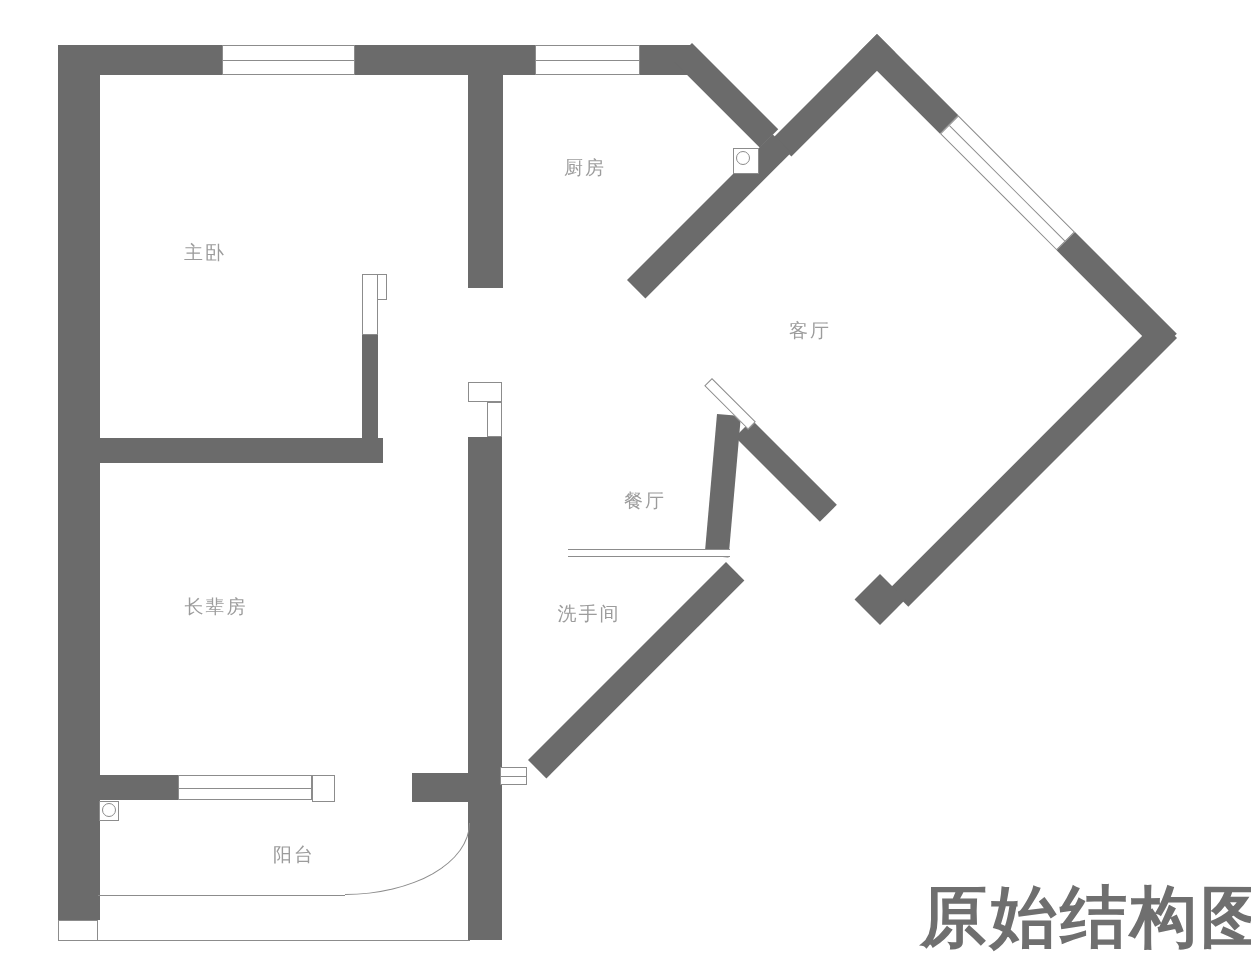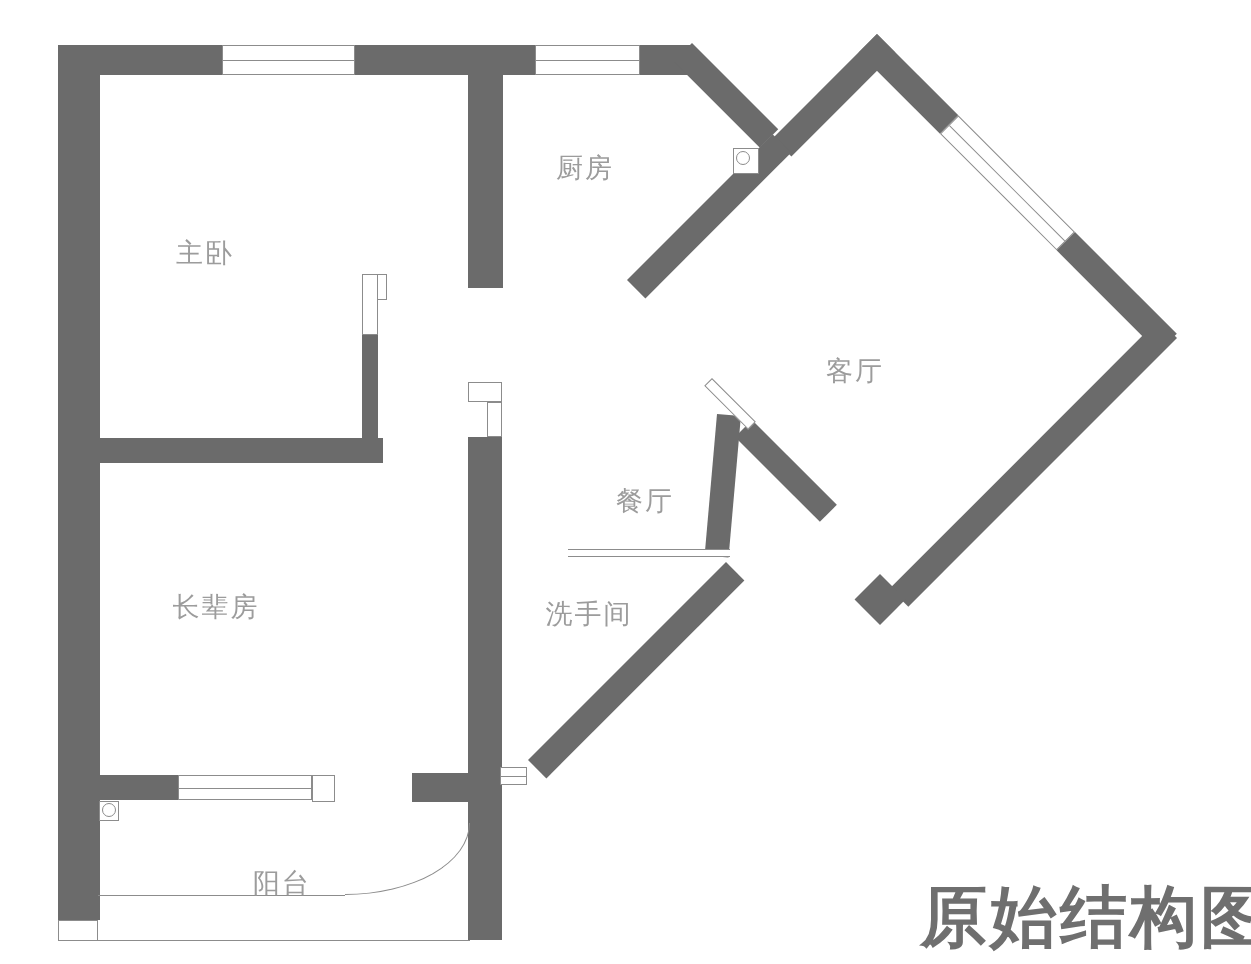--- a/index.html
+++ b/index.html
@@ -35,21 +35,21 @@
   }
   .arc{
     position:absolute;box-sizing:border-box;
     border-right:1px solid var(--outline,#8c8c8c);
     border-bottom:1px solid var(--outline,#8c8c8c);
     border-bottom-right-radius:100% 100%;
     background:transparent;
   }
   .room-label{
     position:absolute;color:var(--label,#9c9c9c);
-    font-size:27px;letter-spacing:2px;white-space:nowrap;
+    font-size:19px;letter-spacing:2px;white-space:nowrap;
     transform:translate(-50%,-50%);
   }
   .plan-title{
     position:absolute;color:var(--title,#6f6f6f);
     font-size:67px;font-weight:bold;letter-spacing:3px;white-space:nowrap;
   }
 </style>
 </head>
 <body>
 
@@ -104,21 +104,21 @@
 
   <div class="whitebox" style="left:568px;top:549px;width:162px;height:8px;border-left:none;border-right:none;"></div>
 
   <div class="thinline" style="left:98px;top:895px;width:247px;"></div>
   <div class="thinline" style="left:98px;top:940px;width:372px;"></div>
   <div class="arc" style="left:345px;top:823px;width:125px;height:72px;"></div>
   <div class="whitebox" style="left:58px;top:920px;width:40px;height:21px;"></div>
 
   <div class="room-label" style="left:205px;top:253px;">主卧</div>
   <div class="room-label" style="left:585px;top:168px;">厨房</div>
-  <div class="room-label" style="left:855px;top:331px;margin-top:40px;">客厅</div>
+  <div class="room-label" style="left:810px;top:331px;">客厅</div>
   <div class="room-label" style="left:645px;top:501px;">餐厅</div>
   <div class="room-label" style="left:216px;top:607px;">长辈房</div>
   <div class="room-label" style="left:589px;top:614px;">洗手间</div>
-  <div class="room-label" style="left:282px;top:855px;margin-top:28px;">阳台</div>
+  <div class="room-label" style="left:294px;top:855px;">阳台</div>
 
   <div class="plan-title" style="left:920px;top:872px;">原始结构图</div>
 
 </div>
 
 </body></html>

